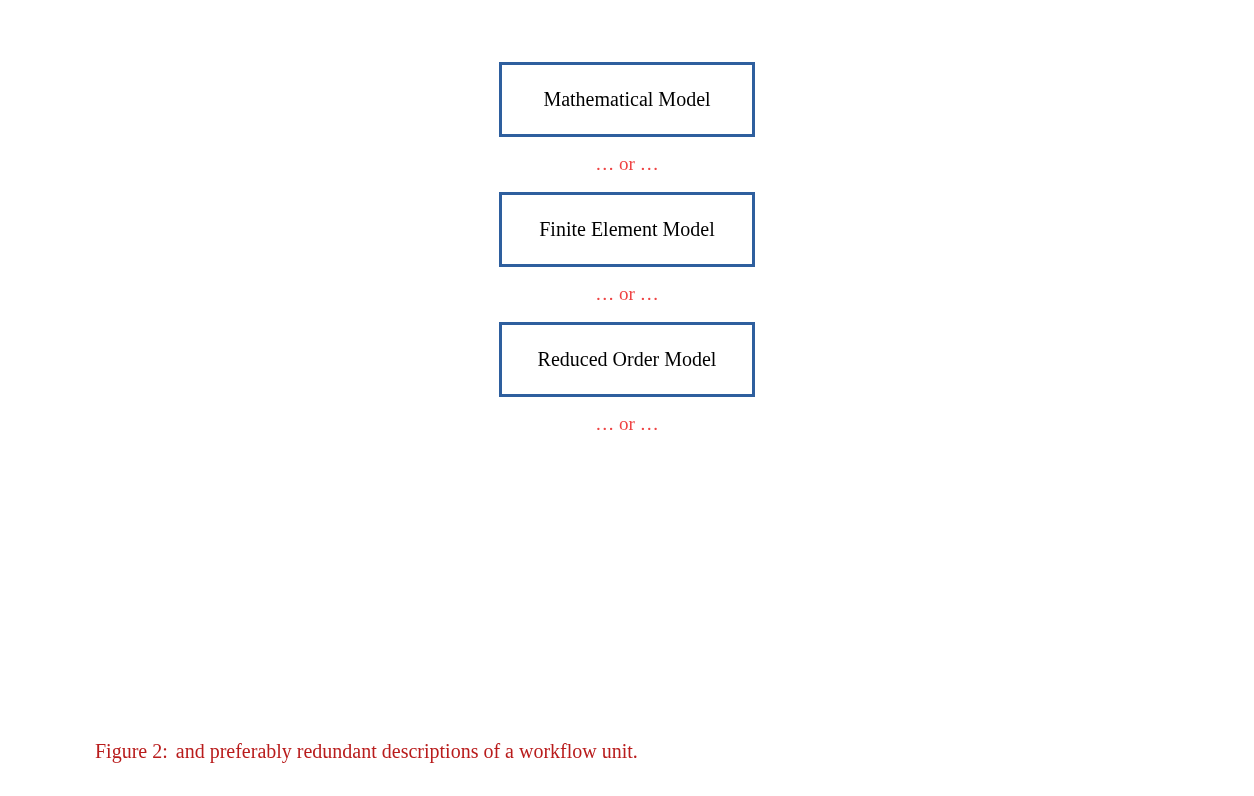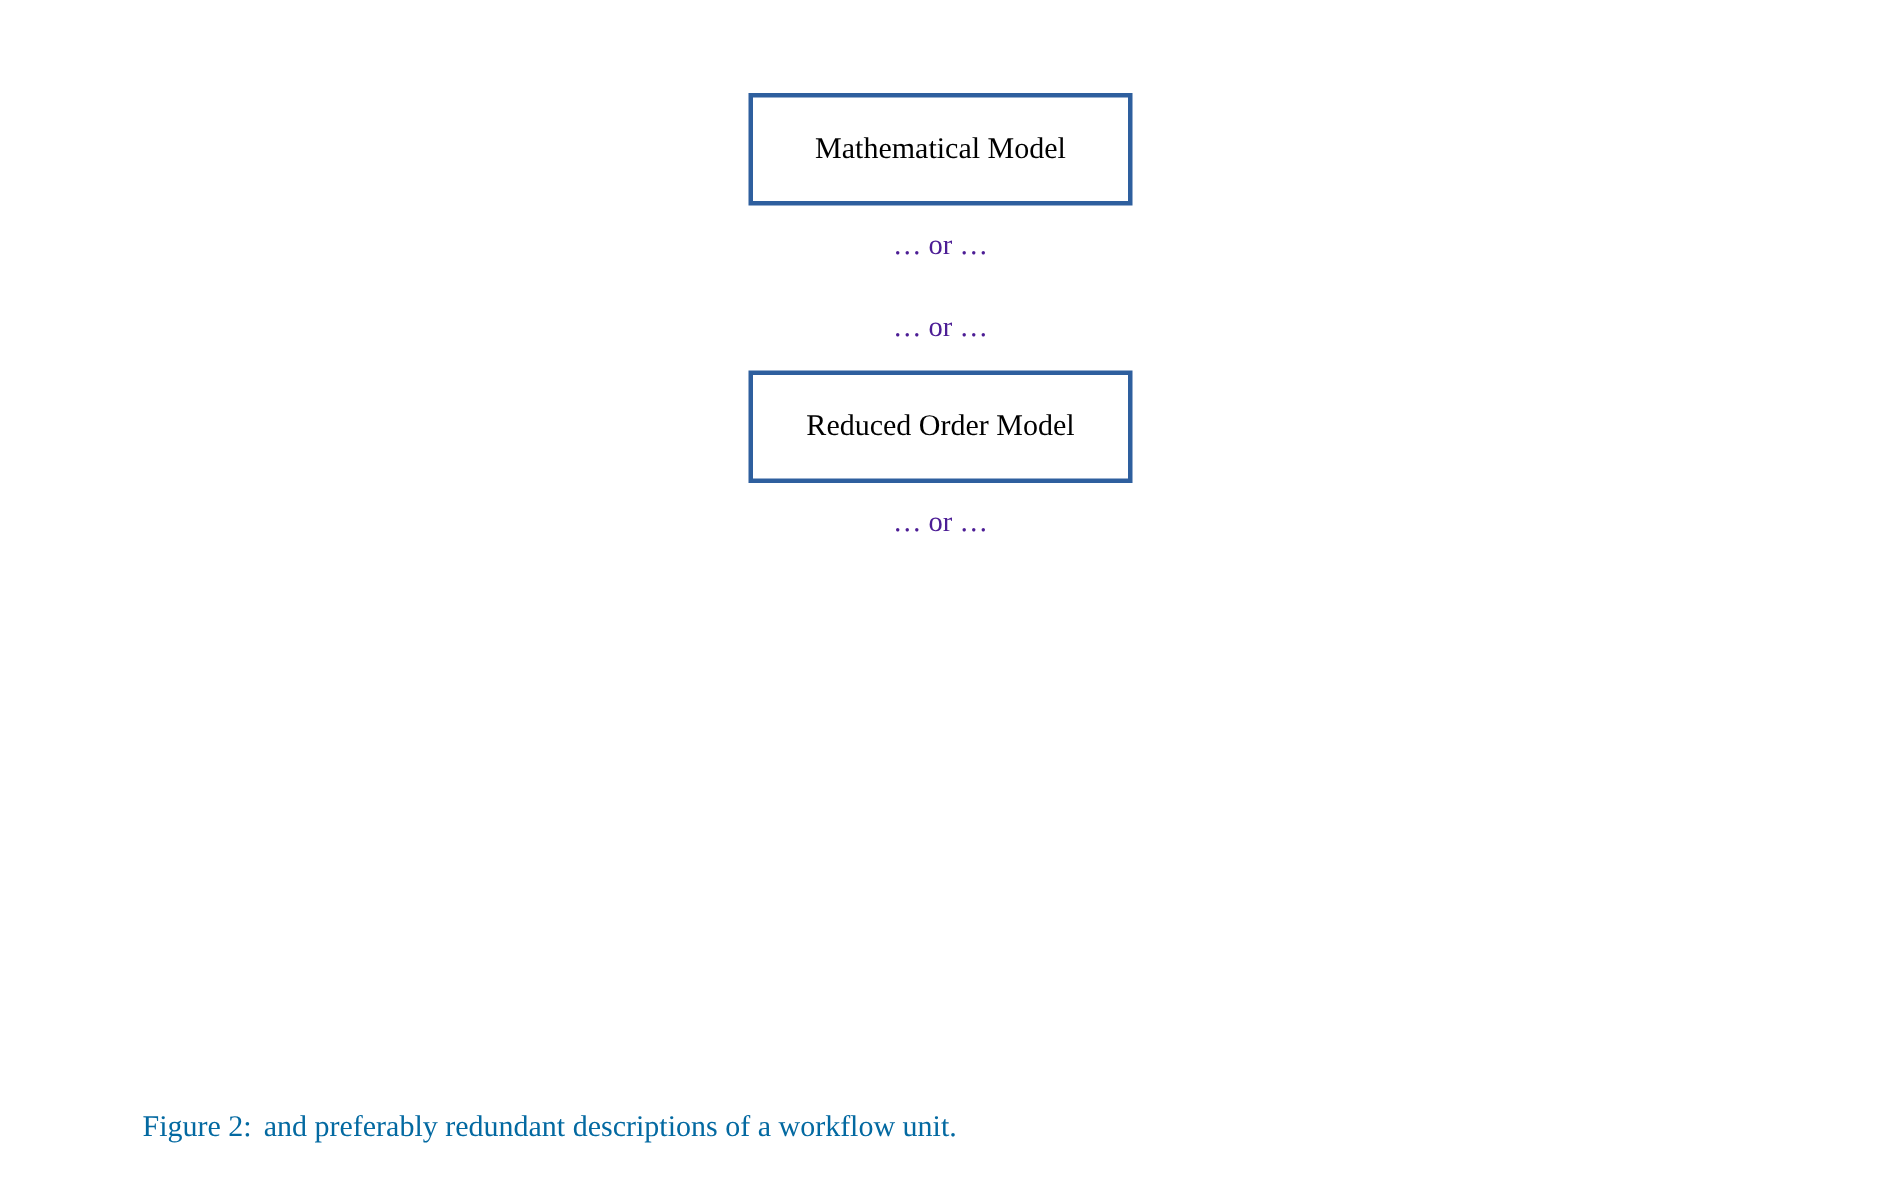--- a/index.html
+++ b/index.html
@@ -30,31 +30,31 @@
       border: 3px solid #2e5f9e;
       background: #ffffff;
       display: flex;
       align-items: center;
       justify-content: center;
       font-size: 20px;
       color: #000;
     }
     .connector {
       font-size: 19px;
-      color: #4c1d95;
+      color: #ef4444;
       padding: 16px 0 17px 0;
     }
     .caption {
       position: absolute;
       bottom: 30px;
       left: 95px;
       right: 75px;
       font-size: 20px;
       line-height: 1.5;
-      color: #0369a1;
+      color: #b91c1c;
       text-align: justify;
     }
     .caption-wrapper {
       display: flex;
     }
     .caption-prefix {
       flex-shrink: 0;
       padding-right: 8px;
     }
     .caption-body {
@@ -70,20 +70,23 @@
     }
   </style>
 </head>
 <body>
 
 <div class="diagram-container">
   <div class="box">
     <span>Mathematical Model</span>
   </div>
   <div class="connector">… or …</div>
+  <div class="box">
+    <span>Finite Element Model</span>
+  </div>
   <div class="connector">… or …</div>
   <div class="box">
     <span>Reduced Order Model</span>
   </div>
   <div class="connector">… or …</div>
 </div>
 
 <div class="caption">
   <div class="caption-wrapper">
     <div class="caption-prefix">Figure 2:</div>

